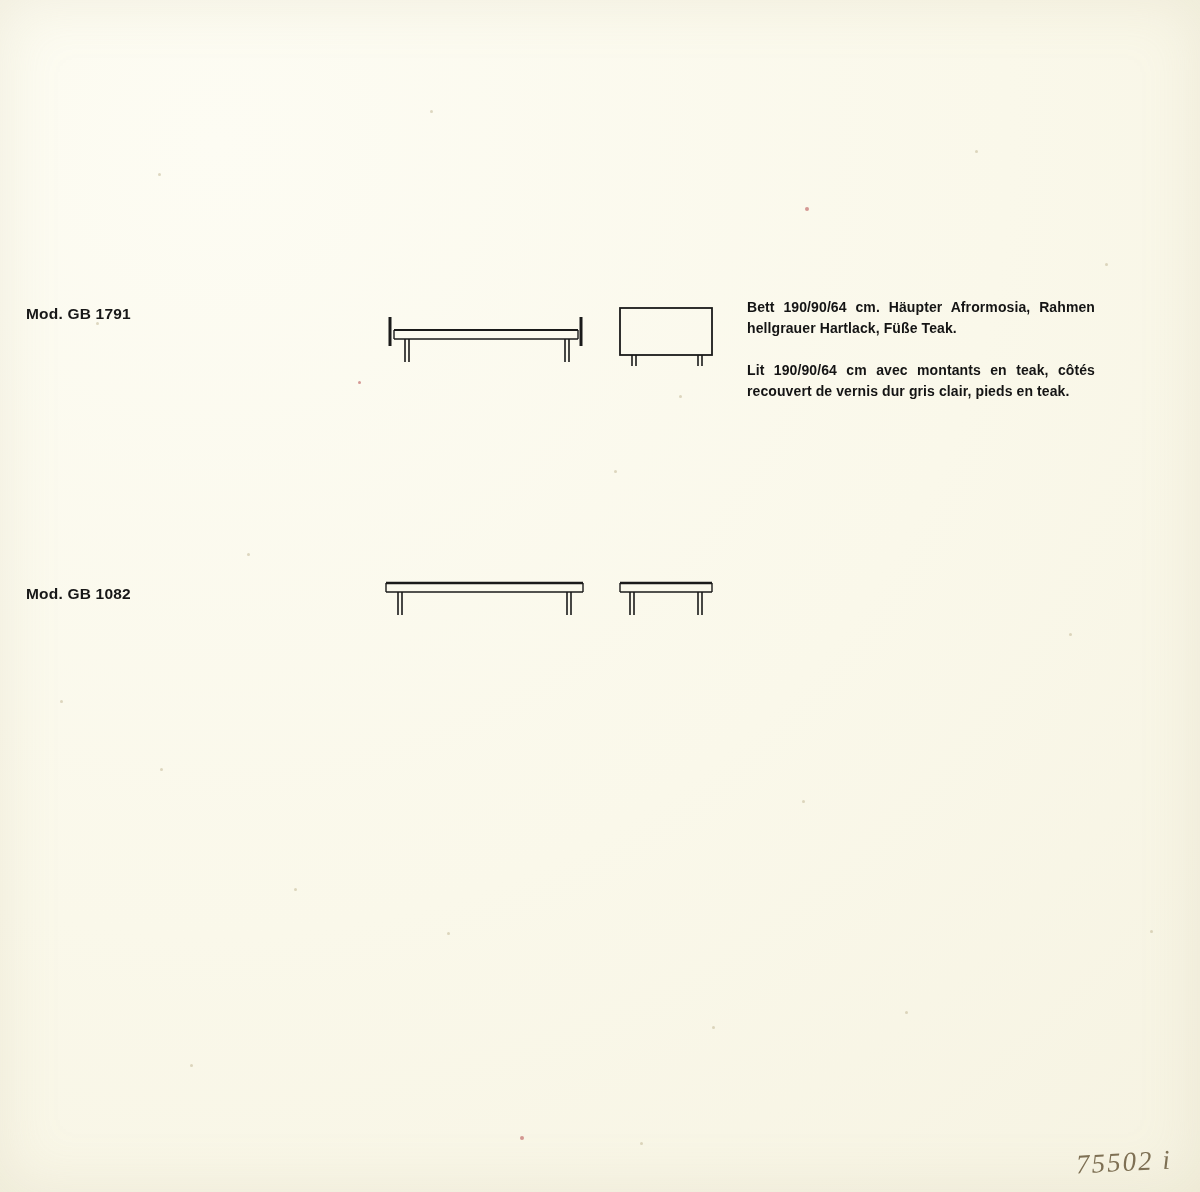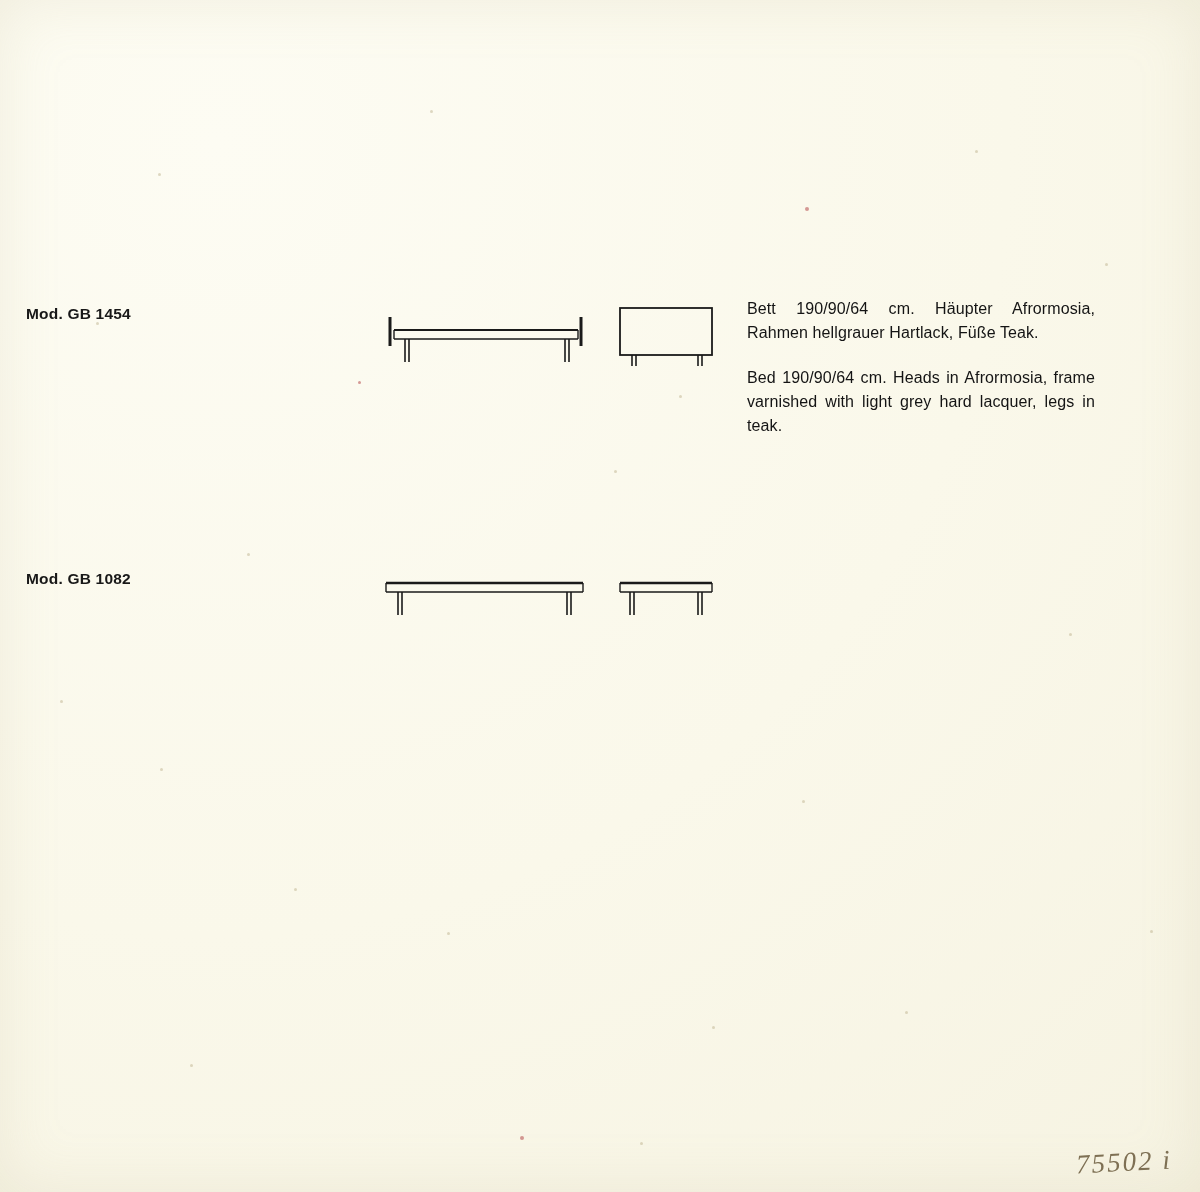--- a/index.html
+++ b/index.html
@@ -57,22 +57,22 @@
     letter-spacing: .2px;
     white-space: nowrap;
   }
   .text-col {
     position: absolute;
     left: 747px;
     width: 348px;
     color: #141414;
   }
   .para {
-    font-size: 16px;
-    font-weight: normal;
+    font-size: 14px;
+    font-weight: bold;
     line-height: 1.48;
     text-align: justify;
     margin: 0 0 22px 0;
     letter-spacing: .1px;
   }
   .para:last-child { margin-bottom: 0; }
 
   .drawings {
     position: absolute;
   }
@@ -116,21 +116,21 @@
     <div class="sp" style="left:190px;top:1064px;width:3px;height:3px;"></div>
     <div class="sp" style="left:60px;top:700px;width:3px;height:3px;"></div>
     <div class="sp" style="left:1150px;top:930px;width:3px;height:3px;"></div>
     <div class="sp" style="left:975px;top:150px;width:3px;height:3px;"></div>
     <div class="sp" style="left:430px;top:110px;width:3px;height:3px;"></div>
     <div class="sp" style="left:640px;top:1142px;width:3px;height:3px;"></div>
   </div>
 
   <div class="row" style="top:0;">
 
-    <div class="model-label" style="left:26px; top:305px;">Mod. GB 1454</div>
+    <div class="model-label" style="left:26px; top:305px;">Mod. GB 1791</div>
 
     <div class="drawings" style="left:380px; top:290px;">
       <svg width="340" height="90" viewBox="0 0 340 90">
 
         <line x1="10" y1="27" x2="10" y2="56" stroke="#1a1a1a" stroke-width="3"></line>
 
         <line x1="201" y1="27" x2="201" y2="56" stroke="#1a1a1a" stroke-width="3"></line>
 
         <line x1="14" y1="40" x2="198" y2="40" stroke="#1a1a1a" stroke-width="2.2"></line>
         <line x1="14" y1="49" x2="198" y2="49" stroke="#1a1a1a" stroke-width="1.6"></line>
@@ -145,27 +145,27 @@
         <rect x="240" y="18" width="92" height="47" fill="none" stroke="#1a1a1a" stroke-width="1.8"></rect>
         <line x1="252" y1="65" x2="252" y2="76" stroke="#1a1a1a" stroke-width="1.6"></line>
         <line x1="256" y1="65" x2="256" y2="76" stroke="#1a1a1a" stroke-width="1.6"></line>
         <line x1="318" y1="65" x2="318" y2="76" stroke="#1a1a1a" stroke-width="1.6"></line>
         <line x1="322" y1="65" x2="322" y2="76" stroke="#1a1a1a" stroke-width="1.6"></line>
       </svg>
     </div>
 
     <div class="text-col" style="top:297px;">
       <p class="para">Bett 190/90/64 cm. Häupter Afrormosia, Rahmen hellgrauer Hartlack, Füße Teak.</p>
-      <p class="para">Bed 190/90/64 cm. Heads in Afrormosia, frame varnished with light grey hard lacquer, legs in teak.</p>
+      <p class="para">Lit 190/90/64 cm avec montants en teak, côtés recouvert de vernis dur gris clair, pieds en teak.</p>
     </div>
   </div>
 
   <div class="row" style="top:0;">
 
-    <div class="model-label" style="left:26px; top:570px;">Mod. GB 1082</div>
+    <div class="model-label" style="left:26px; top:585px;">Mod. GB 1082</div>
 
     <div class="drawings" style="left:380px; top:570px;">
       <svg width="340" height="60" viewBox="0 0 340 60">
 
         <line x1="6" y1="13" x2="203" y2="13" stroke="#1a1a1a" stroke-width="2.4"></line>
         <line x1="6" y1="22" x2="203" y2="22" stroke="#1a1a1a" stroke-width="1.6"></line>
         <line x1="6" y1="13" x2="6" y2="22" stroke="#1a1a1a" stroke-width="1.4"></line>
         <line x1="203" y1="13" x2="203" y2="22" stroke="#1a1a1a" stroke-width="1.4"></line>
 
         <line x1="18" y1="22" x2="18" y2="45" stroke="#1a1a1a" stroke-width="1.6"></line>

